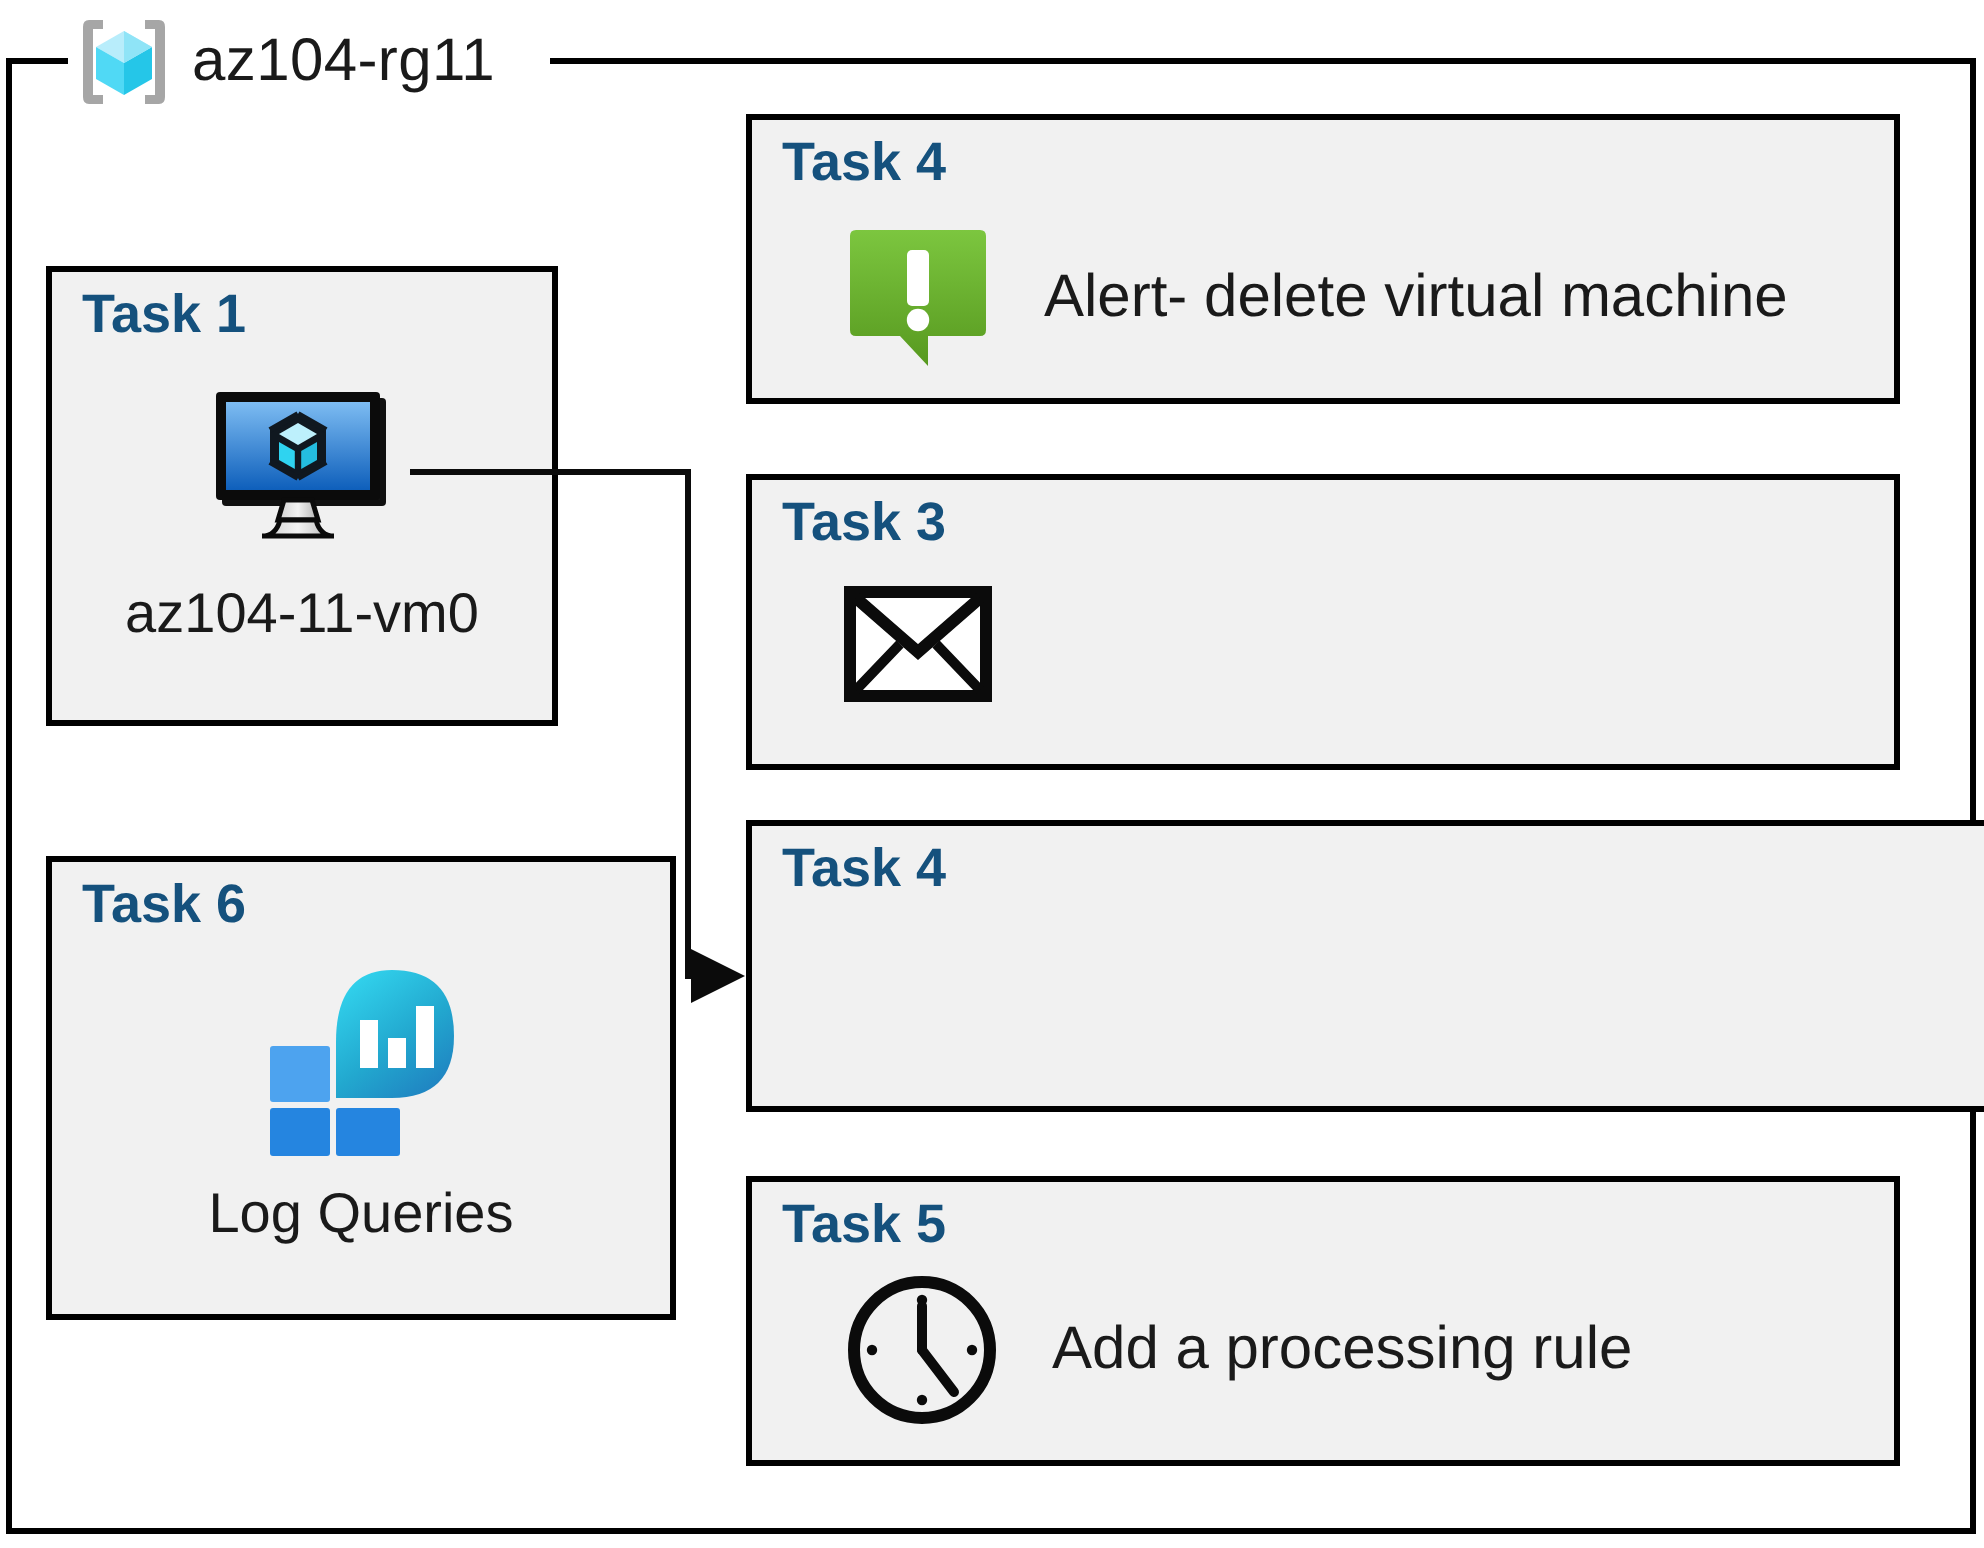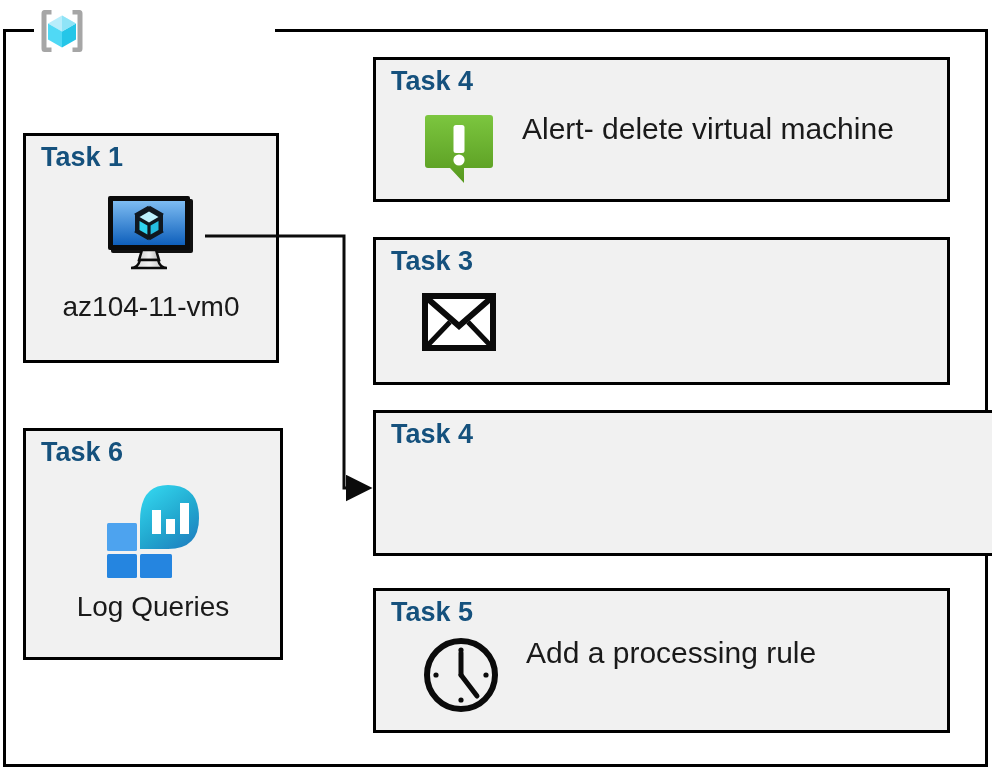--- a/index.html
+++ b/index.html
@@ -112,35 +112,36 @@
     color: #1a1a1a;
     white-space: nowrap;
   }
 
   
   .card-right .card-row {
     position: absolute;
     left: 46px;
     right: 10px;
     display: flex;
+    align-items: center;
     gap: 26px;
   }
   .card-right .card-caption {
     font-size: 30px;
     color: #1a1a1a;
     white-space: nowrap;
   }
   .icon-box {
     flex: 0 0 auto;
     display: block;
   }
 
   
   #task1 { left: 23px;  top: 133px; width: 256px; height: 230px; }
-  #task6 { left: 23px;  top: 428px; width: 260px; height: 232px; }
+  #task6 { left: 23px;  top: 428px; width: 315px; height: 232px; }
   #task2 { left: 373px; top: 57px;  width: 577px; height: 145px; }
   #task3 { left: 373px; top: 237px; width: 577px; height: 148px; }
   #task4 { left: 373px; top: 410px; width: 685px; height: 146px; }
   #task5 { left: 373px; top: 588px; width: 577px; height: 145px; }
 
   #task1 .card-icon-wrap { top: 58px; }
   #task1 .card-caption   { top: 155px; }
   #task6 .card-icon-wrap { top: 52px; }
   #task6 .card-caption   { top: 160px; }
 
@@ -170,20 +171,21 @@
 
       <path d="M26 10.5 L40 18.5 L26 26.5 L12 18.5 Z" fill="#b8edfb"></path>
       <path d="M12 18.5 L26 26.5 L26 26.5 L12 18.5 Z" fill="#b8edfb"></path>
 
       <path d="M12 18.5 L26 26.5 L26 42.5 L12 34.5 Z" fill="#50d9f5"></path>
 
       <path d="M40 18.5 L40 34.5 L26 42.5 L26 26.5 Z" fill="#25c6e8"></path>
 
       <path d="M26 10.5 L40 18.5 L26 26.5 Z" fill="#8fe4f7"></path>
     </svg>
+    <span id="rg-name">az104-rg11</span>
   </div>
 
   <div class="task-card card-left" id="task1">
     <div class="task-label">Task 1</div>
     <div class="card-icon-wrap">
       <svg class="icon-box" width="92" height="78" viewBox="0 0 92 78">
         <defs>
           <linearGradient id="vmScreen" x1="0" y1="0" x2="0" y2="1">
             <stop offset="0%" stop-color="#7dbcf2"></stop>
             <stop offset="100%" stop-color="#0e5fbb"></stop>

